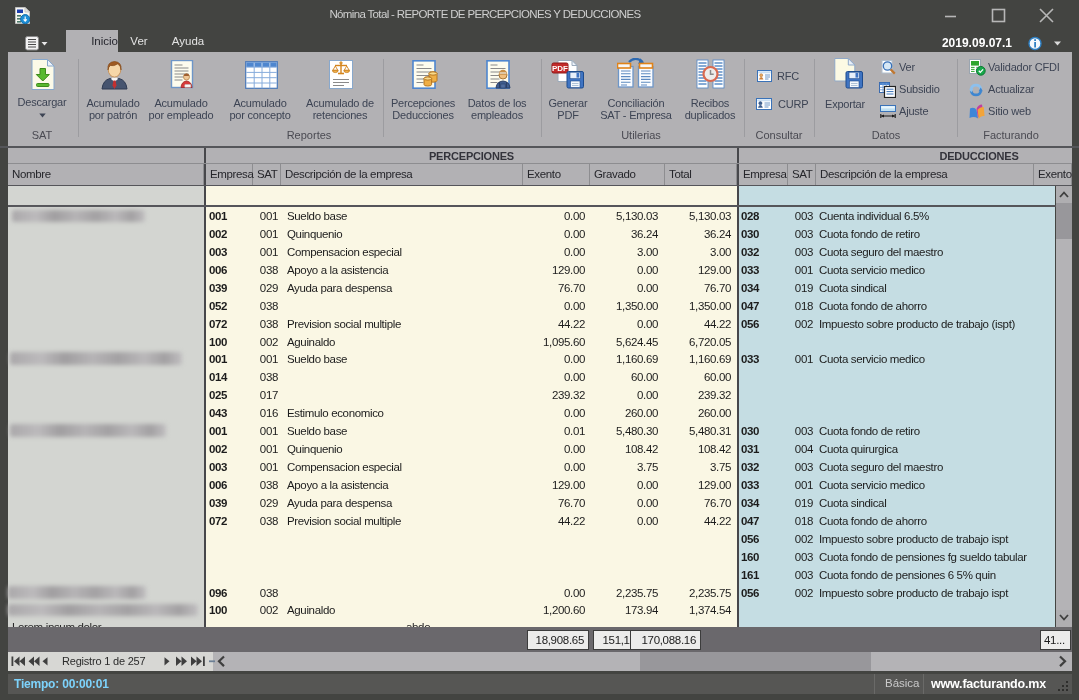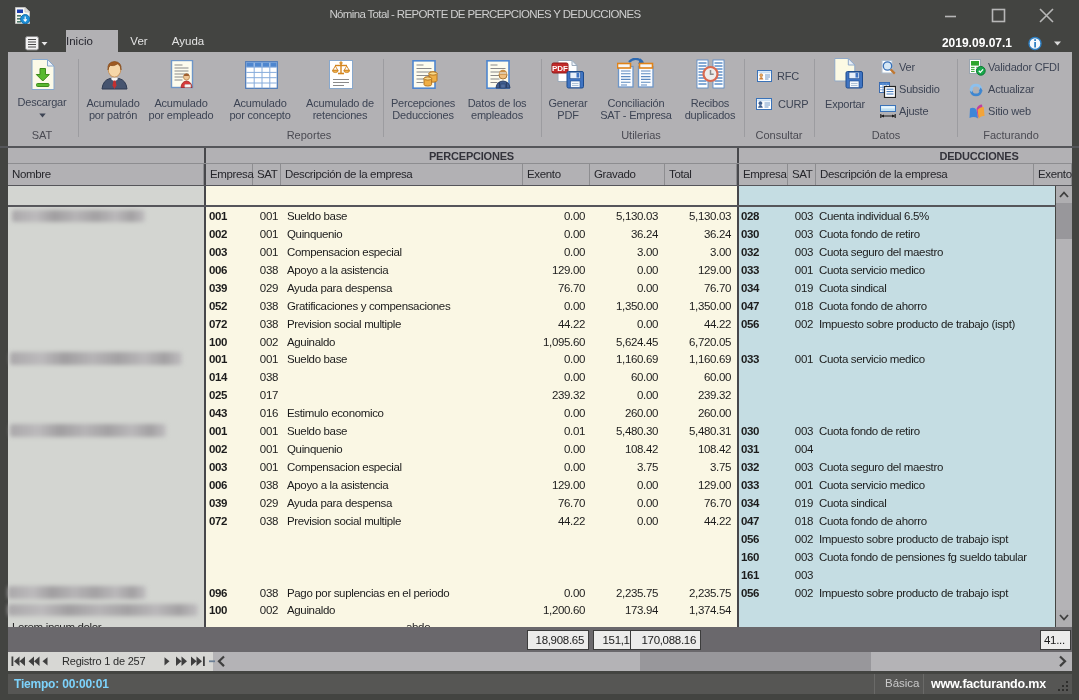--- a/index.html
+++ b/index.html
@@ -32,21 +32,21 @@
 <rect x="52.5" y="3.5" width="12" height="12" fill="none" stroke="#B7B7B7" stroke-width="1.6"></rect>
 <path d="M100 3 l13 13 m0 -13 l-13 13" stroke="#B7B7B7" stroke-width="1.6"></path>
 </svg>
 <div class="a" style="left:0;top:30px;width:1079px;height:22px;background:#434441"></div>
 <svg class="a" style="left:25px;top:36px" width="24" height="15" viewBox="0 0 24 15">
 <rect x="0.5" y="0.5" width="13" height="13.5" rx="2" fill="#F2F2F2" stroke="#8A8A8A"></rect>
 <path d="M3 3.5 h8 M3 6 h8 M3 8.5 h8 M3 11 h8" stroke="#4A4A4A" stroke-width="1.2"></path>
 <path d="M16.5 6 h6 l-3 3.5 z" fill="#E8E8E8"></path>
 </svg>
 <div class="a" style="left:66px;top:30px;width:52px;height:22px;background:#B2B1B4"></div>
-<div class="a" style="left:66px;top:35px;width:52px;text-align:left;font-size:11.5px;color:#26262E">Inicio</div>
+<div class="a" style="left:66px;top:35px;width:52px;text-align:right;font-size:11.5px;color:#26262E">Inicio</div>
 <div class="a" style="left:119px;top:35px;width:40px;text-align:center;font-size:11.5px;color:#E3E3E3">Ver</div>
 <div class="a" style="left:163px;top:35px;width:50px;text-align:center;font-size:11.5px;color:#E3E3E3">Ayuda</div>
 <div class="a" style="left:900px;top:36px;width:112px;text-align:right;font-size:12px;font-weight:bold;color:#FFFFFF">2019.09.07.1</div>
 <svg class="a" style="left:1028px;top:36px" width="36" height="15" viewBox="0 0 36 15">
 <circle cx="7" cy="7.5" r="6" fill="#F4F8FC" stroke="#2E7FC2" stroke-width="1.4"></circle>
 <rect x="6.2" y="3.2" width="1.8" height="1.8" fill="#2E7FC2"></rect>
 <rect x="6.2" y="6" width="1.8" height="5.5" fill="#2E7FC2"></rect>
 <path d="M26 5.5 h7 l-3.5 4 z" fill="#DADADA"></path>
 </svg>
 <div class="a ribbon"></div>
@@ -318,21 +318,20 @@
     <span class="row-cell right" style="left:500px;width:85px">76.70</span>
     <span class="row-cell right" style="left:573px;width:85px">0.00</span>
     <span class="row-cell right" style="left:646px;width:85px">76.70</span>
     <span class="row-cell bold" style="left:741px;width:40px">034</span>
     <span class="row-cell right" style="left:783px;width:30px">019</span>
     <span class="row-cell " style="left:819px;width:235px">Cuota sindical</span>
   </div>
 <div class="a" style="left:0;top:296.65px;width:1056px;height:17.93px">
     <span class="row-cell bold" style="left:209px;width:40px">052</span>
     <span class="row-cell right" style="left:248px;width:30px">038</span>
-    <span class="row-cell " style="left:287px;width:236px">Gratificaciones y compensaciones</span>
     <span class="row-cell right" style="left:500px;width:85px">0.00</span>
     <span class="row-cell right" style="left:573px;width:85px">1,350.00</span>
     <span class="row-cell right" style="left:646px;width:85px">1,350.00</span>
     <span class="row-cell bold" style="left:741px;width:40px">047</span>
     <span class="row-cell right" style="left:783px;width:30px">018</span>
     <span class="row-cell " style="left:819px;width:235px">Cuota fondo de ahorro</span>
   </div>
 <div class="a" style="left:0;top:314.58px;width:1056px;height:17.93px">
     <span class="row-cell bold" style="left:209px;width:40px">072</span>
     <span class="row-cell right" style="left:248px;width:30px">038</span>
@@ -398,20 +397,21 @@
   </div>
 <div class="a" style="left:0;top:440.09px;width:1056px;height:17.93px">
     <span class="row-cell bold" style="left:209px;width:40px">002</span>
     <span class="row-cell right" style="left:248px;width:30px">001</span>
     <span class="row-cell " style="left:287px;width:236px">Quinquenio</span>
     <span class="row-cell right" style="left:500px;width:85px">0.00</span>
     <span class="row-cell right" style="left:573px;width:85px">108.42</span>
     <span class="row-cell right" style="left:646px;width:85px">108.42</span>
     <span class="row-cell bold" style="left:741px;width:40px">031</span>
     <span class="row-cell right" style="left:783px;width:30px">004</span>
+    <span class="row-cell " style="left:819px;width:235px">Cuota quirurgica</span>
   </div>
 <div class="a" style="left:0;top:458.02px;width:1056px;height:17.93px">
     <span class="row-cell bold" style="left:209px;width:40px">003</span>
     <span class="row-cell right" style="left:248px;width:30px">001</span>
     <span class="row-cell " style="left:287px;width:236px">Compensacion especial</span>
     <span class="row-cell right" style="left:500px;width:85px">0.00</span>
     <span class="row-cell right" style="left:573px;width:85px">3.75</span>
     <span class="row-cell right" style="left:646px;width:85px">3.75</span>
     <span class="row-cell bold" style="left:741px;width:40px">032</span>
     <span class="row-cell right" style="left:783px;width:30px">003</span>
@@ -456,25 +456,25 @@
     <span class="row-cell " style="left:819px;width:235px">Impuesto sobre producto de trabajo ispt</span>
   </div>
 <div class="a" style="left:0;top:547.67px;width:1056px;height:17.93px">
     <span class="row-cell bold" style="left:741px;width:40px">160</span>
     <span class="row-cell right" style="left:783px;width:30px">003</span>
     <span class="row-cell " style="left:819px;width:235px">Cuota fondo de pensiones fg sueldo tabular</span>
   </div>
 <div class="a" style="left:0;top:565.60px;width:1056px;height:17.93px">
     <span class="row-cell bold" style="left:741px;width:40px">161</span>
     <span class="row-cell right" style="left:783px;width:30px">003</span>
+    <span class="row-cell " style="left:819px;width:235px">Cuota fondo de pensiones 6 5% quin</span>
   </div>
 <div class="a" style="left:0;top:583.53px;width:1056px;height:17.93px">
     <span class="row-cell bold" style="left:209px;width:40px">096</span>
     <span class="row-cell right" style="left:248px;width:30px">038</span>
-    <span class="row-cell " style="left:287px;width:236px">Pago por suplencias en el periodo</span>
     <span class="row-cell right" style="left:500px;width:85px">0.00</span>
     <span class="row-cell right" style="left:573px;width:85px">2,235.75</span>
     <span class="row-cell right" style="left:646px;width:85px">2,235.75</span>
     <span class="row-cell bold" style="left:741px;width:40px">056</span>
     <span class="row-cell right" style="left:783px;width:30px">002</span>
     <span class="row-cell " style="left:819px;width:235px">Impuesto sobre producto de trabajo ispt</span>
   </div>
 <div class="a" style="left:0;top:601.46px;width:1056px;height:17.93px">
     <span class="row-cell bold" style="left:209px;width:40px">100</span>
     <span class="row-cell right" style="left:248px;width:30px">002</span>

